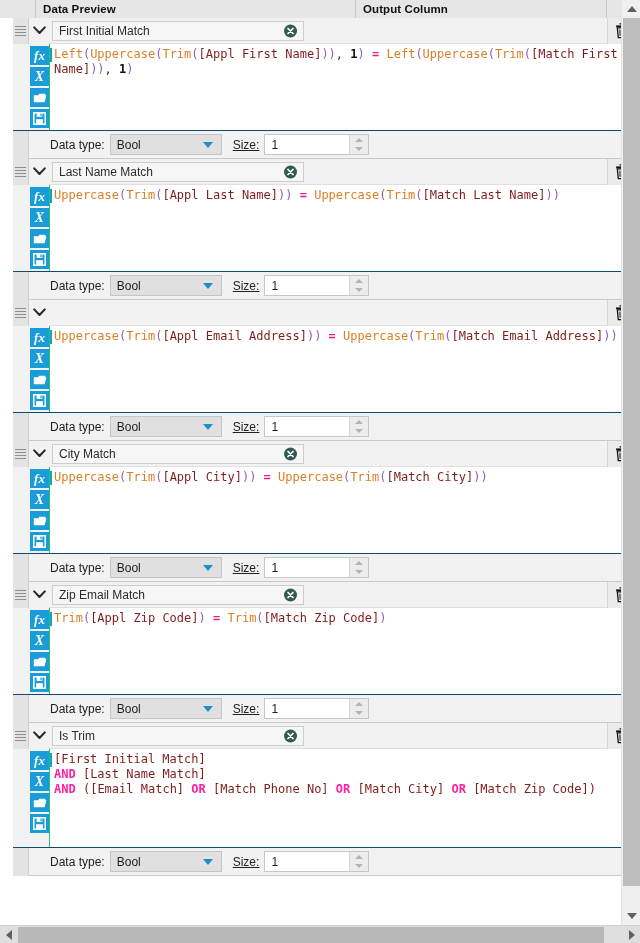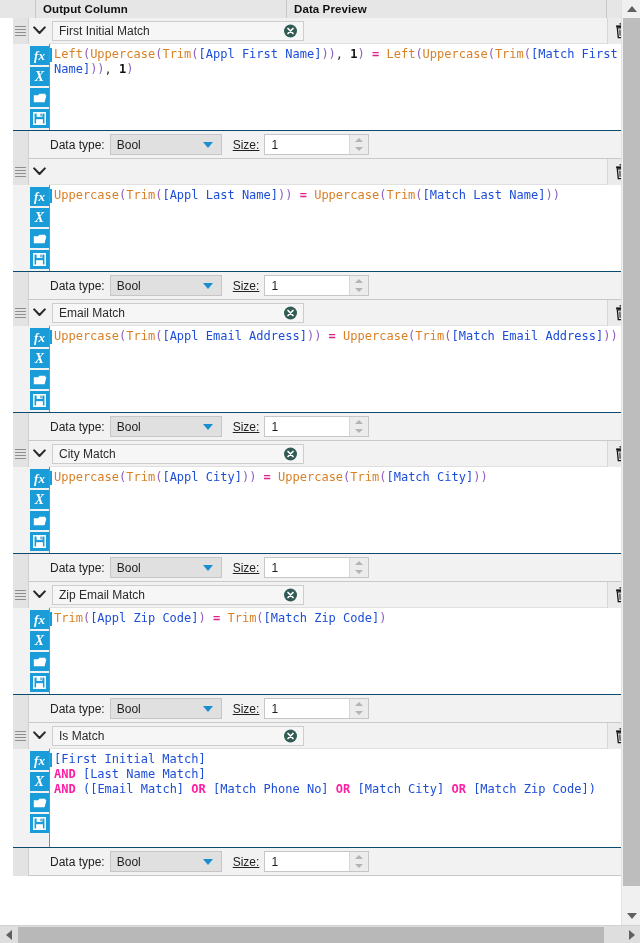--- a/index.html
+++ b/index.html
@@ -214,21 +214,21 @@
   .expr-canvas .caret {
     position: absolute;
     left: 0; top: 4px;
     width: 2px; height: 14px;
     background: #1a9cd8;
   }
 
   
   .t-fn    { color: #d98026; }
   .t-paren { color: #8f5fbf; }
-  .t-field { color: #1d4ed8; }
+  .t-field { color: #7f1d1d; }
   .t-num   { color: #111111; font-weight: bold; }
   .t-op    { color: #e0218a; font-weight: bold; }
   .t-logic { color: #ff1fa5; font-weight: bold; }
   .t-plain { color: #333333; }
 
   
   .frow-foot {
     position: relative;
     height: 28px;
     background: #f2f2f2;
@@ -390,22 +390,22 @@
     cursor: pointer;
   }
 </style>
 </head>
 <body>
 
 <div id="app">
 
   <div class="col-header">
     <div class="hdr-gutter"></div>
+    <div class="hdr-cell hdr-preview">Data Preview</div>
     <div class="hdr-cell hdr-output">Output Column</div>
-    <div class="hdr-cell hdr-preview">Data Preview</div>
     <div class="hdr-tail"></div>
   </div>
 
   <div class="rows-viewport" id="rows-viewport">
       <div class="frow">
         <div class="frow-top">
           <div class="drag-handle">
             <i></i>
             <i></i>
             <i></i>
@@ -492,20 +492,28 @@
             <i></i>
             <i></i>
           </div>
           <div class="chevron-btn">
             <span>
               <svg width="13" height="9" viewBox="0 0 13 9">
                 <path d="M1.2 1.4 L6.5 7 L11.8 1.4" fill="none" stroke="#2a2a2a" stroke-width="2.1" stroke-linecap="round" stroke-linejoin="round"></path>
               </svg>
             </span>
           </div>
+          <div class="name-field">
+            <span class="name-text">Last Name Match</span>
+            <span class="clear-btn">
+              <svg width="9" height="9" viewBox="0 0 9 9">
+                <path d="M2 2 L7 7 M7 2 L2 7" stroke="#ffffff" stroke-width="1.7" stroke-linecap="round"></path>
+              </svg>
+            </span>
+          </div>
           <div class="top-spacer"></div>
           <div class="trash-btn">
             <span>
               <svg width="15" height="16" viewBox="0 0 15 16">
                 <path d="M5.6 1.2 Q7.5 0.2 9.4 1.2" fill="none" stroke="#141414" stroke-width="1.3"></path>
                 <rect x="2.1" y="2.4" width="10.8" height="1.9" fill="#141414"></rect>
                 <path d="M3.3 4.8 L4.3 14.6 L10.7 14.6 L11.7 4.8 Z" fill="none" stroke="#141414" stroke-width="1.3"></path>
                 <path d="M5.9 6.6 L6.1 12.8 M7.5 6.6 L7.5 12.8 M9.1 6.6 L8.9 12.8" stroke="#141414" stroke-width="1"></path>
               </svg>
             </span>
@@ -565,28 +573,20 @@
             <i></i>
             <i></i>
           </div>
           <div class="chevron-btn">
             <span>
               <svg width="13" height="9" viewBox="0 0 13 9">
                 <path d="M1.2 1.4 L6.5 7 L11.8 1.4" fill="none" stroke="#2a2a2a" stroke-width="2.1" stroke-linecap="round" stroke-linejoin="round"></path>
               </svg>
             </span>
           </div>
-          <div class="name-field">
-            <span class="name-text">Email Match</span>
-            <span class="clear-btn">
-              <svg width="9" height="9" viewBox="0 0 9 9">
-                <path d="M2 2 L7 7 M7 2 L2 7" stroke="#ffffff" stroke-width="1.7" stroke-linecap="round"></path>
-              </svg>
-            </span>
-          </div>
           <div class="top-spacer"></div>
           <div class="trash-btn">
             <span>
               <svg width="15" height="16" viewBox="0 0 15 16">
                 <path d="M5.6 1.2 Q7.5 0.2 9.4 1.2" fill="none" stroke="#141414" stroke-width="1.3"></path>
                 <rect x="2.1" y="2.4" width="10.8" height="1.9" fill="#141414"></rect>
                 <path d="M3.3 4.8 L4.3 14.6 L10.7 14.6 L11.7 4.8 Z" fill="none" stroke="#141414" stroke-width="1.3"></path>
                 <path d="M5.9 6.6 L6.1 12.8 M7.5 6.6 L7.5 12.8 M9.1 6.6 L8.9 12.8" stroke="#141414" stroke-width="1"></path>
               </svg>
             </span>
@@ -809,21 +809,21 @@
             <i></i>
           </div>
           <div class="chevron-btn">
             <span>
               <svg width="13" height="9" viewBox="0 0 13 9">
                 <path d="M1.2 1.4 L6.5 7 L11.8 1.4" fill="none" stroke="#2a2a2a" stroke-width="2.1" stroke-linecap="round" stroke-linejoin="round"></path>
               </svg>
             </span>
           </div>
           <div class="name-field">
-            <span class="name-text">Is Match</span>
+            <span class="name-text">Is Trim</span>
             <span class="clear-btn">
               <svg width="9" height="9" viewBox="0 0 9 9">
                 <path d="M2 2 L7 7 M7 2 L2 7" stroke="#ffffff" stroke-width="1.7" stroke-linecap="round"></path>
               </svg>
             </span>
           </div>
           <div class="top-spacer"></div>
           <div class="trash-btn">
             <span>
               <svg width="15" height="16" viewBox="0 0 15 16">

